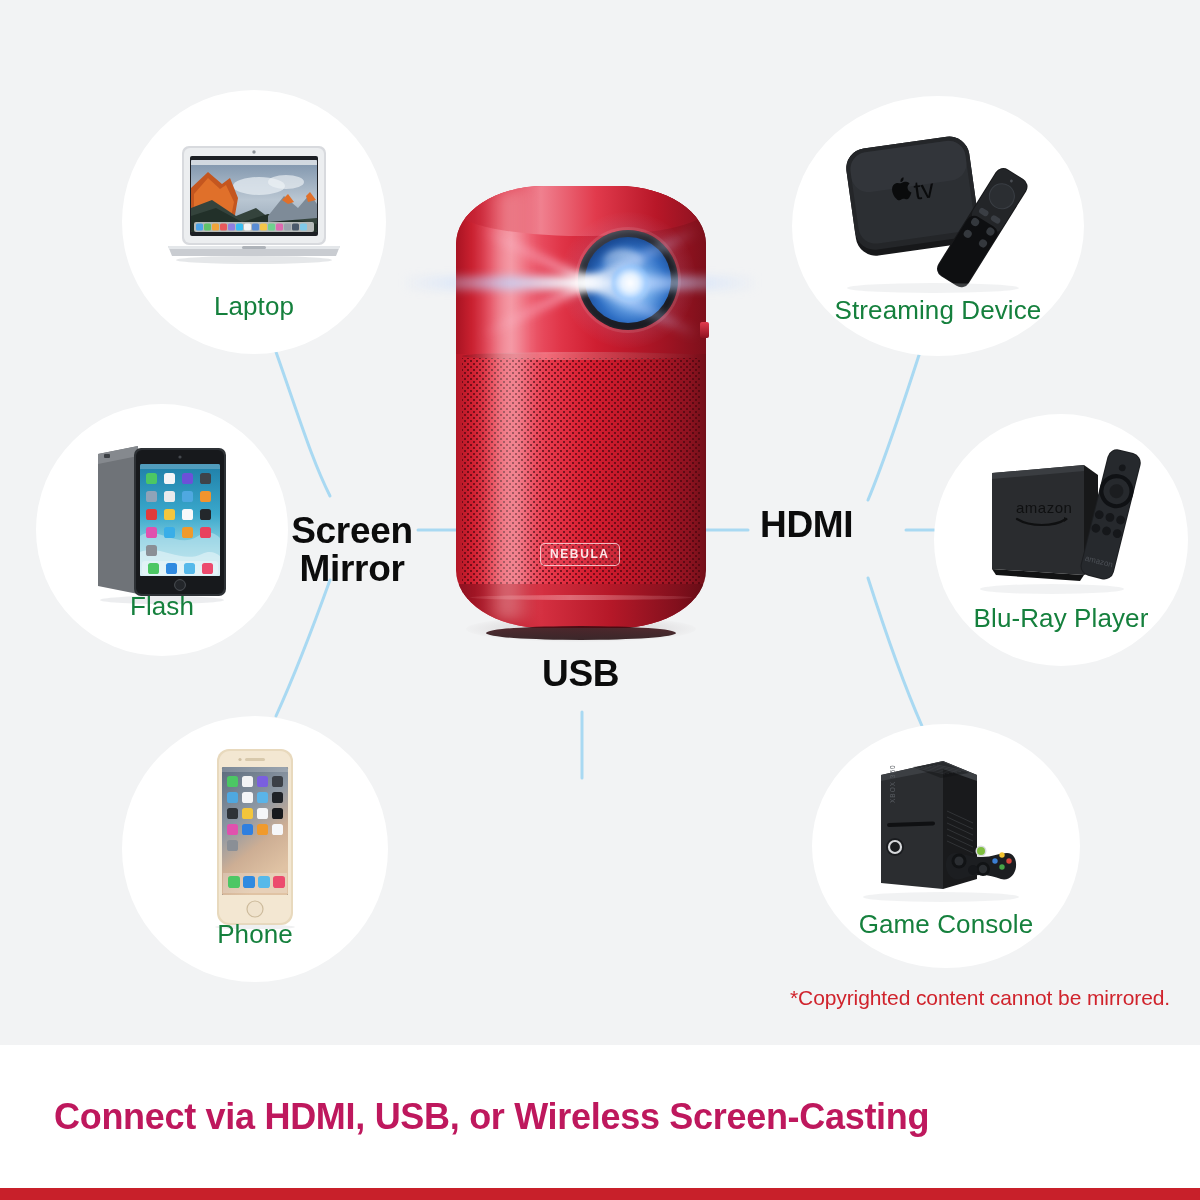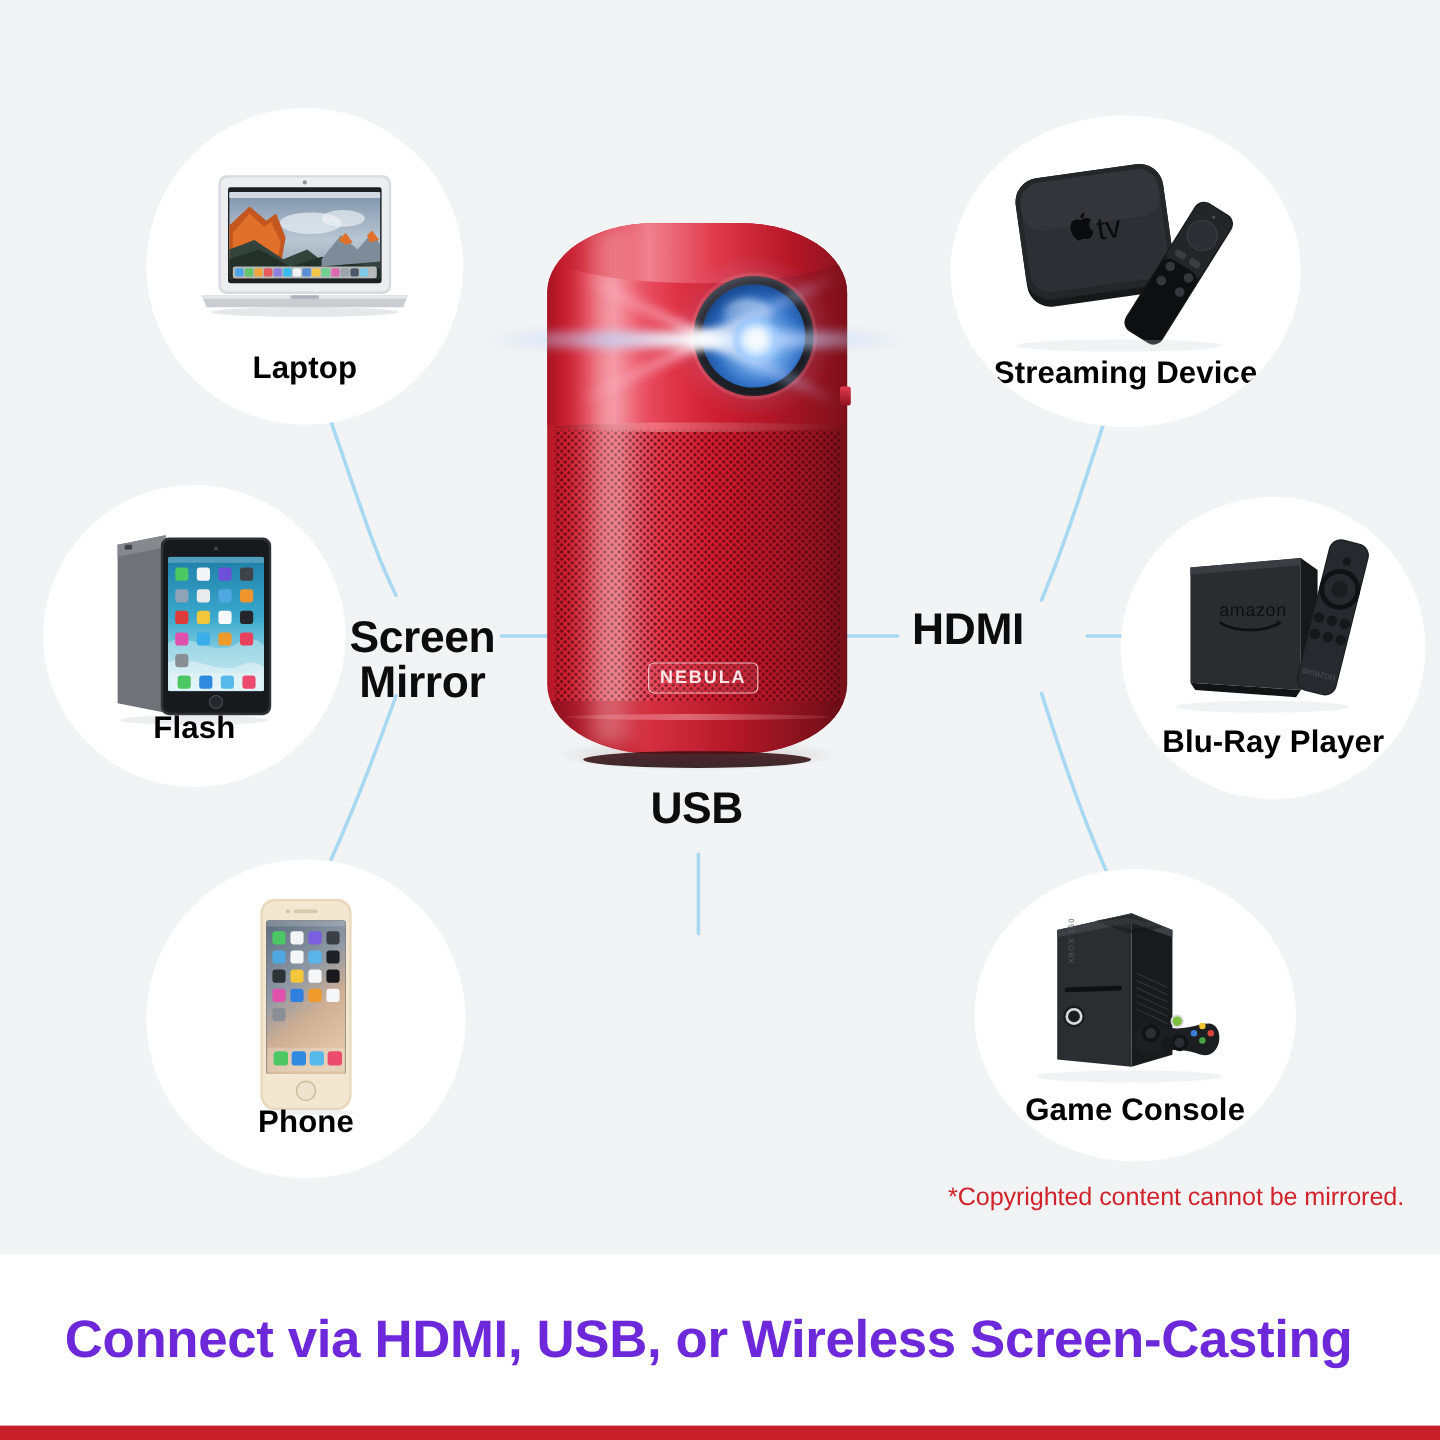--- a/index.html
+++ b/index.html
@@ -34,23 +34,23 @@
     justify-content:flex-end;
     overflow:hidden;
   }
   .node .art {
     position:absolute;
     left:0; right:0;
     display:flex; align-items:center; justify-content:center;
   }
   .node .cap {
     position:relative;
-    color:#000000;
+    color:#15803d;
     font-size:26px;
-    font-weight:700;
+    font-weight:400;
     letter-spacing:.1px;
     white-space:nowrap;
     text-align:left;
     z-index:4;
   }
 
   
   #node-laptop   { left:122px; top:90px;  width:264px; height:264px; }
   #node-tablet   { left:36px;  top:404px; width:252px; height:252px; }
   #node-phone    { left:122px; top:716px; width:266px; height:266px; }
@@ -202,46 +202,46 @@
     border-radius:50%;
     background:radial-gradient(circle, rgba(200,225,255,.40) 0%, rgba(170,205,255,.14) 45%, rgba(255,255,255,0) 72%);
   }
   .pj-port {
     position:absolute; right:-3px; top:136px; width:9px; height:16px;
     border-radius:2px;
     background:linear-gradient(180deg,#e23c4e,#8e111f);
   }
   
   .pj-badge {
-    position:absolute; left:84px; bottom:50px;
+    position:absolute; left:84px; bottom:62px;
     padding:3px 9px 4px;
     border:1.4px solid rgba(255,225,228,.80);
     border-radius:5px;
     color:rgba(255,240,241,.95);
-    font-size:15px;
+    font-size:12px;
     font-weight:bold;
     letter-spacing:1.6px;
     background:rgba(255,255,255,.07);
     z-index:3;
   }
 
   
   .art svg { display:block; }
 
   
   #footer {
     position:absolute; left:0; top:1045px; width:1200px; height:143px;
     background:#ffffff;
     display:flex; align-items:center;
   }
   #footer-text {
     margin-left:54px;
-    font-size:44px;
+    font-size:36px;
     font-weight:bold;
-    color:#6d28d9;
+    color:#be185d;
     letter-spacing:-0.3px;
   }
   #bottom-bar {
     position:absolute; left:0; top:1188px; width:1200px; height:12px;
     background:#c8202a;
   }
 
   #disclaimer {
     position:absolute; left:790px; top:986px;
     color:#d0232c;

